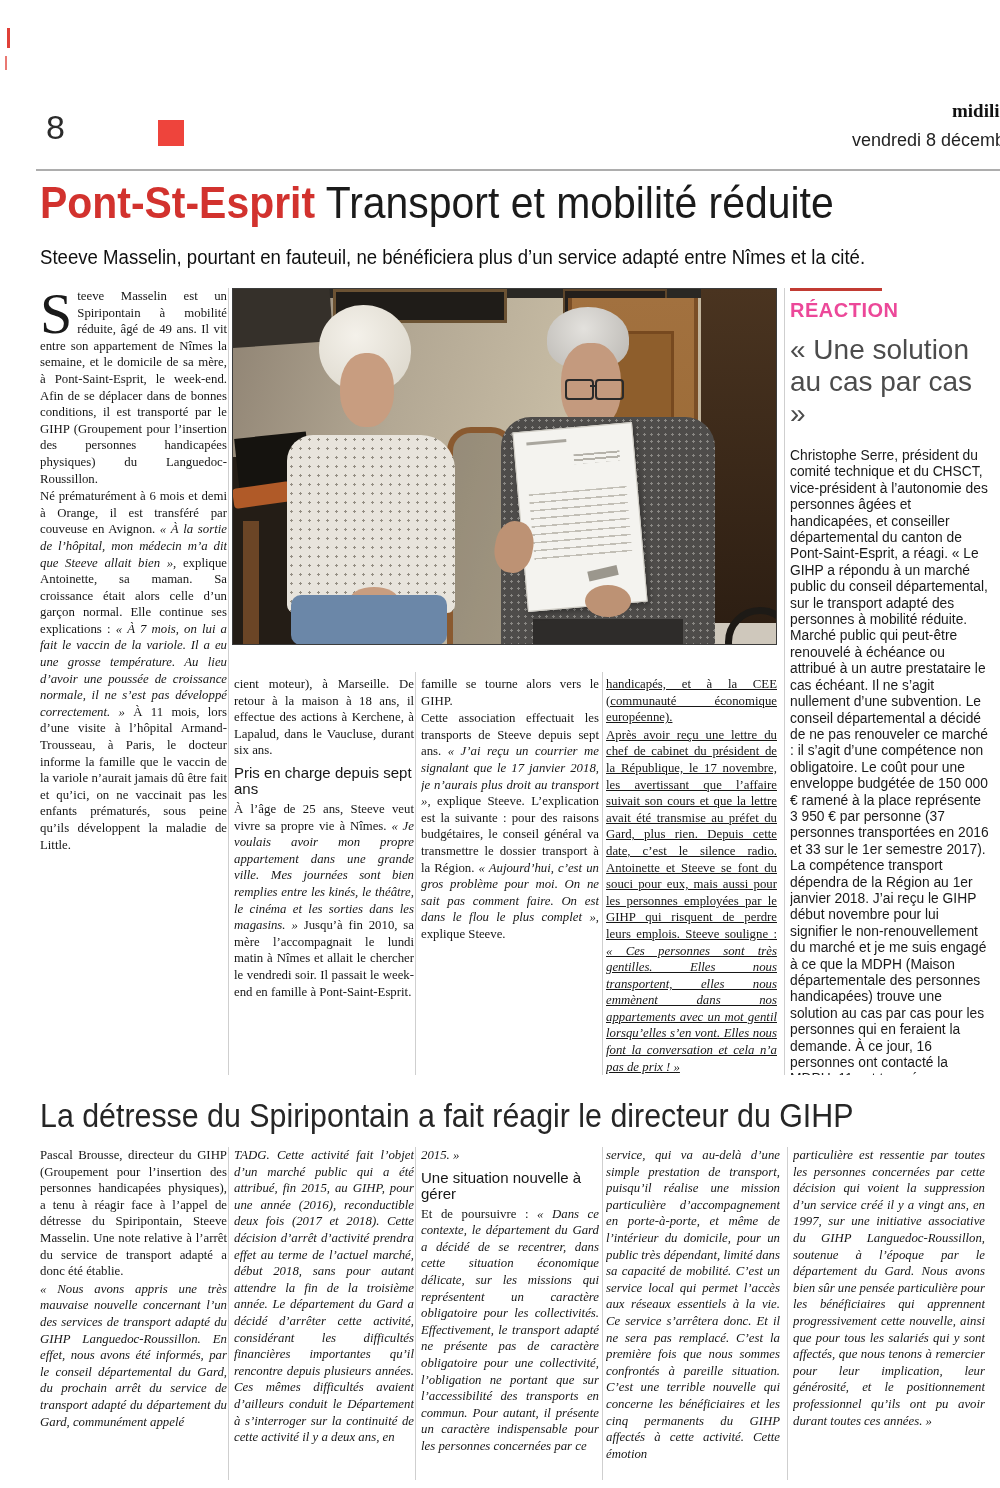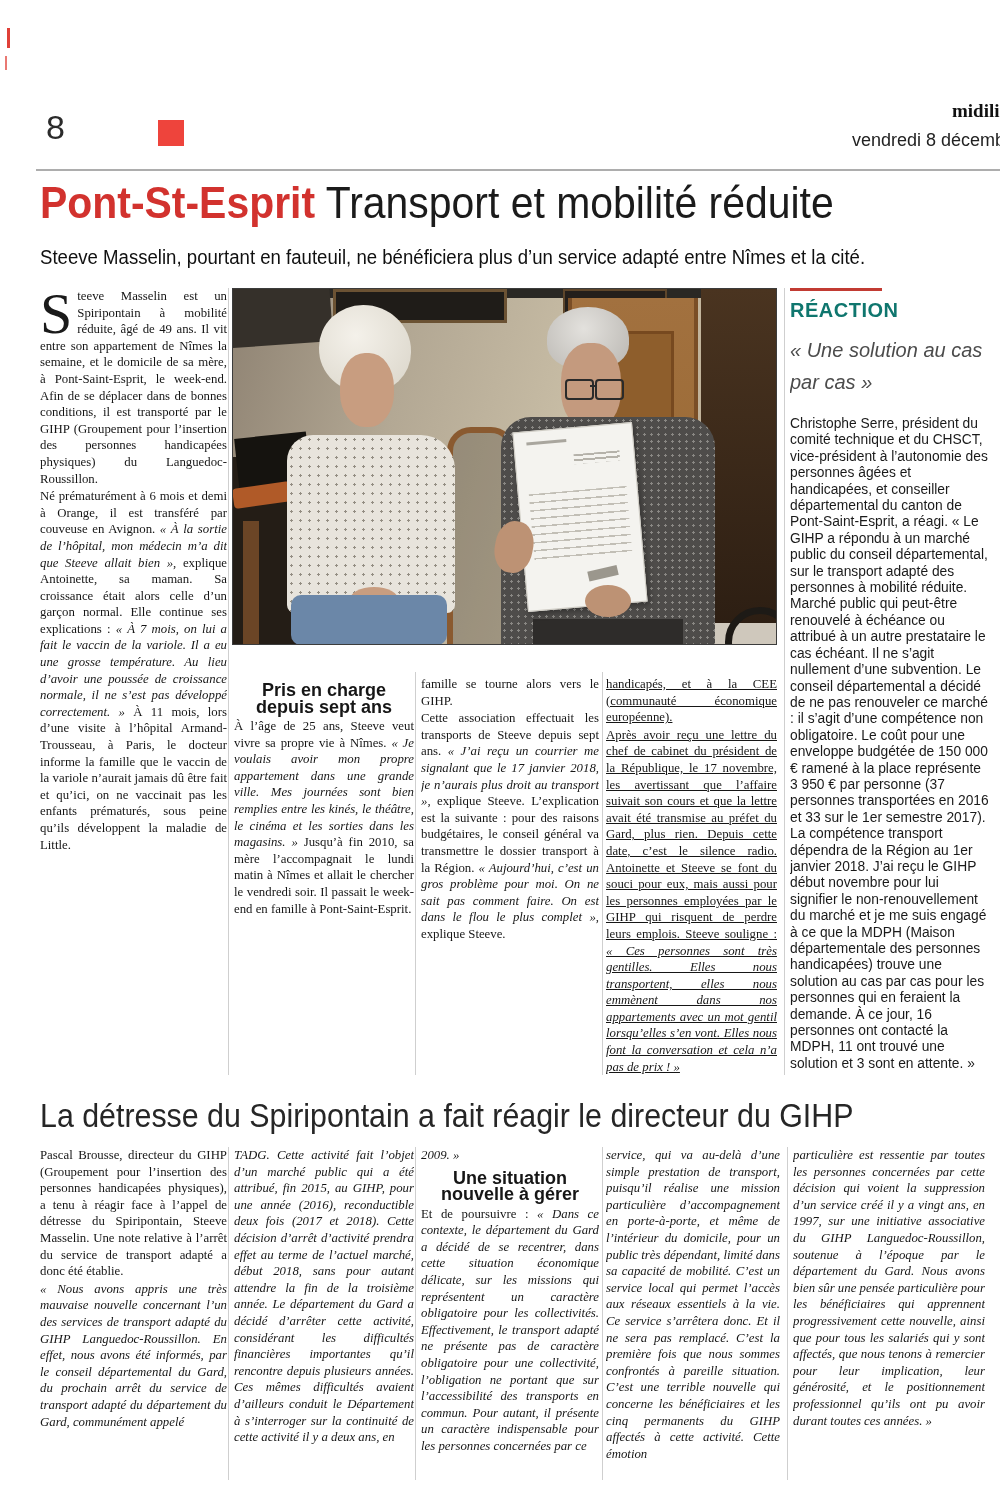--- a/index.html
+++ b/index.html
@@ -23,30 +23,30 @@
   .kicker{color:#d2322e;font-weight:bold;}
   .mainhead{color:#1b1b1b;font-weight:normal;}
   .subhead{position:absolute;left:40px;top:246px;white-space:nowrap;
            font-family:"Liberation Sans",sans-serif;font-size:20px;color:#101010;
            transform:scaleX(.93);transform-origin:left top;}
   
   .col{position:absolute;overflow:hidden;font-size:12.8px;line-height:16.6px;
        text-align:justify;hyphens:auto;}
   .col p{margin:0 0 1px 0;}
   .it{font-style:italic;}
-  .colsub{font-family:"Liberation Sans",sans-serif;font-weight:bold;font-size:18px;
-          line-height:16.5px;margin:6px 0 3px 0;text-align:center;}
+  .colsub{font-family:"Liberation Sans",sans-serif;font-weight:normal;font-size:15px;
+          line-height:16.5px;margin:6px 0 3px 0;text-align:left;}
   .dropcap{float:left;font-size:58px;line-height:46px;padding:3px 5px 0 0;color:#1a1a1a;}
   .vrule{position:absolute;width:1px;background:#cfcfcf;}
   
   .reaction{position:absolute;left:790px;top:288px;width:200px;height:787px;overflow:hidden;
             font-family:"Liberation Sans",sans-serif;text-align:left;}
   .r-rule{width:92px;height:3px;background:#c23b33;margin-bottom:8px;}
-  .r-label{font-weight:bold;font-size:20px;letter-spacing:.5px;color:#0f766e;margin-bottom:12px;}
-  .r-title{font-size:20px;line-height:32px;color:#4c4c4c;margin-bottom:18px;font-style:italic;}
+  .r-label{font-weight:bold;font-size:20px;letter-spacing:.5px;color:#ec4899;margin-bottom:12px;}
+  .r-title{font-size:28px;line-height:32px;color:#4c4c4c;margin-bottom:18px;}
   .r-body{font-size:13.8px;line-height:16.4px;color:#1a1a1a;}
   
   .photo{position:absolute;left:232px;top:288px;width:543px;height:355px;border:1px solid #3c3c3c;
          overflow:hidden;background:linear-gradient(105deg,#8f8373 0%,#b3a894 30%,#c9beא6 60%,#b7a58c 100%);
          background:linear-gradient(105deg,#8f8373 0%,#b3a894 30%,#c9bea6 60%,#b7a58c 100%);}
   .ph{position:absolute;}
   .caption{position:absolute;left:233px;top:650px;font-family:"Liberation Sans",sans-serif;
            font-weight:bold;font-size:14.5px;color:#101010;}
   .capsq{display:inline-block;width:10px;height:10px;background:#121212;margin-right:7px;}
   
@@ -124,20 +124,21 @@
   <div class="vrule" style="left:415px;top:1147px;height:333px;"></div>
   <div class="vrule" style="left:602px;top:1147px;height:333px;"></div>
   <div class="vrule" style="left:787px;top:1147px;height:333px;"></div>
 
   <div class="col" style="left:40px;top:288px;width:187px;height:787px;">
     <p><span class="dropcap">S</span><span>teeve Masselin est un Spiripontain à mobilité réduite, âgé de 49 ans. Il vit entre son appartement de Nîmes la semaine, et le domicile de sa mère, à Pont-Saint-Esprit, le week-end. Afin de se déplacer dans de bonnes conditions, il est transporté par le GIHP (Groupement pour l’insertion des personnes handicapées physiques) du Languedoc-Roussillon.</span></p>
     <p><span>Né prématurément à 6 mois et demi à Orange, il est transféré par couveuse en Avignon. </span><span class="it">« À la sortie de l’hôpital, mon médecin m’a dit que Steeve allait bien »</span><span>, explique Antoinette, sa maman. Sa croissance était alors celle d’un garçon normal. Elle continue ses explications : </span><span class="it">« À 7 mois, on lui a fait le vaccin de la variole. Il a eu une grosse température. Au lieu d’avoir une poussée de croissance normale, il ne s’est pas développé correctement. »</span><span> À 11 mois, lors d’une visite à l’hôpital Armand-Trousseau, à Paris, le docteur informe la famille que le vaccin de la variole n’aurait jamais dû être fait et qu’ici, on ne vaccinait pas les enfants prématurés, sous peine qu’ils développent la maladie de Little.</span></p>
   </div>
 
   <div class="col" style="left:234px;top:676px;width:180px;height:399px;">
+    <p>cient moteur), à Marseille. De retour à la maison à 18 ans, il effectue des actions à Kerchene, à Lapalud, dans le Vaucluse, durant six ans.</p>
     <div class="colsub">Pris en charge depuis sept ans</div>
     <p><span>À l’âge de 25 ans, Steeve veut vivre sa propre vie à Nîmes. </span><span class="it">« Je voulais avoir mon propre appartement dans une grande ville. Mes journées sont bien remplies entre les kinés, le théâtre, le cinéma et les sorties dans les magasins. »</span><span> Jusqu’à fin 2010, sa mère l’accompagnait le lundi matin à Nîmes et allait le chercher le vendredi soir. Il passait le week-end en famille à Pont-Saint-Esprit.</span></p>
   </div>
 
   <div class="col" style="left:421px;top:676px;width:178px;height:399px;">
     <p>famille se tourne alors vers le GIHP.</p>
     <p><span>Cette association effectuait les transports de Steeve depuis sept ans. </span><span class="it">« J’ai reçu un courrier me signalant que le 17 janvier 2018, je n’aurais plus droit au transport »</span><span>, explique Steeve. L’explication est la suivante : pour des raisons budgétaires, le conseil général va transmettre le dossier transport à la Région. </span><span class="it">« Aujourd’hui, c’est un gros problème pour moi. On ne sait pas comment faire. On est dans le flou le plus complet »</span><span>, explique Steeve.</span></p>
   </div>
 
   <div class="col" style="left:606px;top:676px;width:171px;height:399px;text-decoration:underline;">
@@ -155,21 +156,21 @@
   <div class="bhead">La détresse du Spiripontain a fait réagir le directeur du GIHP</div>
 
   <div class="col" style="left:40px;top:1147px;width:187px;height:334px;">
     <p>Pascal Brousse, directeur du GIHP (Groupement pour l’insertion des personnes handicapées physiques), a tenu à réagir face à l’appel de détresse du Spiripontain, Steeve Masselin. Une note relative à l’arrêt du service de transport adapté a donc été établie.</p>
     <p class="it">« Nous avons appris une très mauvaise nouvelle concernant l’un des services de transport adapté du GIHP Languedoc-Roussillon. En effet, nous avons été informés, par le conseil départemental du Gard, du prochain arrêt du service de transport adapté du département du Gard, communément appelé</p>
   </div>
   <div class="col" style="left:234px;top:1147px;width:180px;height:334px;">
     <p class="it">TADG. Cette activité fait l’objet d’un marché public qui a été attribué, fin 2015, au GIHP, pour une année (2016), reconductible deux fois (2017 et 2018). Cette décision d’arrêt d’activité prendra effet au terme de l’actuel marché, début 2018, sans pour autant attendre la fin de la troisième année. Le département du Gard a décidé d’arrêter cette activité, considérant les difficultés financières importantes qu’il rencontre depuis plusieurs années. Ces mêmes difficultés avaient d’ailleurs conduit le Département à s’interroger sur la continuité de cette activité il y a deux ans, en</p>
   </div>
   <div class="col" style="left:421px;top:1147px;width:178px;height:334px;">
-    <p class="it">2009. »</p>
+    <p class="it">2015. »</p>
     <div class="colsub">Une situation nouvelle à gérer</div>
     <p><span>Et de poursuivre : </span><span class="it">« Dans ce contexte, le département du Gard a décidé de se recentrer, dans cette situation économique délicate, sur les missions qui représentent un caractère obligatoire pour les collectivités. Effectivement, le transport adapté ne présente pas de caractère obligatoire pour une collectivité, l’obligation ne portant que sur l’accessibilité des transports en commun. Pour autant, il présente un caractère indispensable pour les personnes concernées par ce</span></p>
   </div>
   <div class="col" style="left:606px;top:1147px;width:174px;height:334px;">
     <p class="it">service, qui va au-delà d’une simple prestation de transport, puisqu’il réalise une mission particulière d’accompagnement en porte-à-porte, et même de l’intérieur du domicile, pour un public très dépendant, limité dans sa capacité de mobilité. C’est un service local qui permet l’accès aux réseaux essentiels à la vie. Ce service s’arrêtera donc. Et il ne sera pas remplacé. C’est la première fois que nous sommes confrontés à pareille situation. C’est une terrible nouvelle qui concerne les bénéficiaires et les cinq permanents du GIHP affectés à cette activité. Cette émotion</p>
   </div>
   <div class="col" style="left:793px;top:1147px;width:192px;height:334px;">
     <p class="it">particulière est ressentie par toutes les personnes concernées par cette décision qui voient la suppression d’un service créé il y a vingt ans, en 1997, sur une initiative associative du GIHP Languedoc-Roussillon, soutenue à l’époque par le département du Gard. Nous avons bien sûr une pensée particulière pour les bénéficiaires qui apprennent progressivement cette nouvelle, ainsi que pour tous les salariés qui y sont affectés, que nous tenons à remercier pour leur implication, leur générosité, et le positionnement professionnel qu’ils ont pu avoir durant toutes ces années. »</p>
   </div>
 

